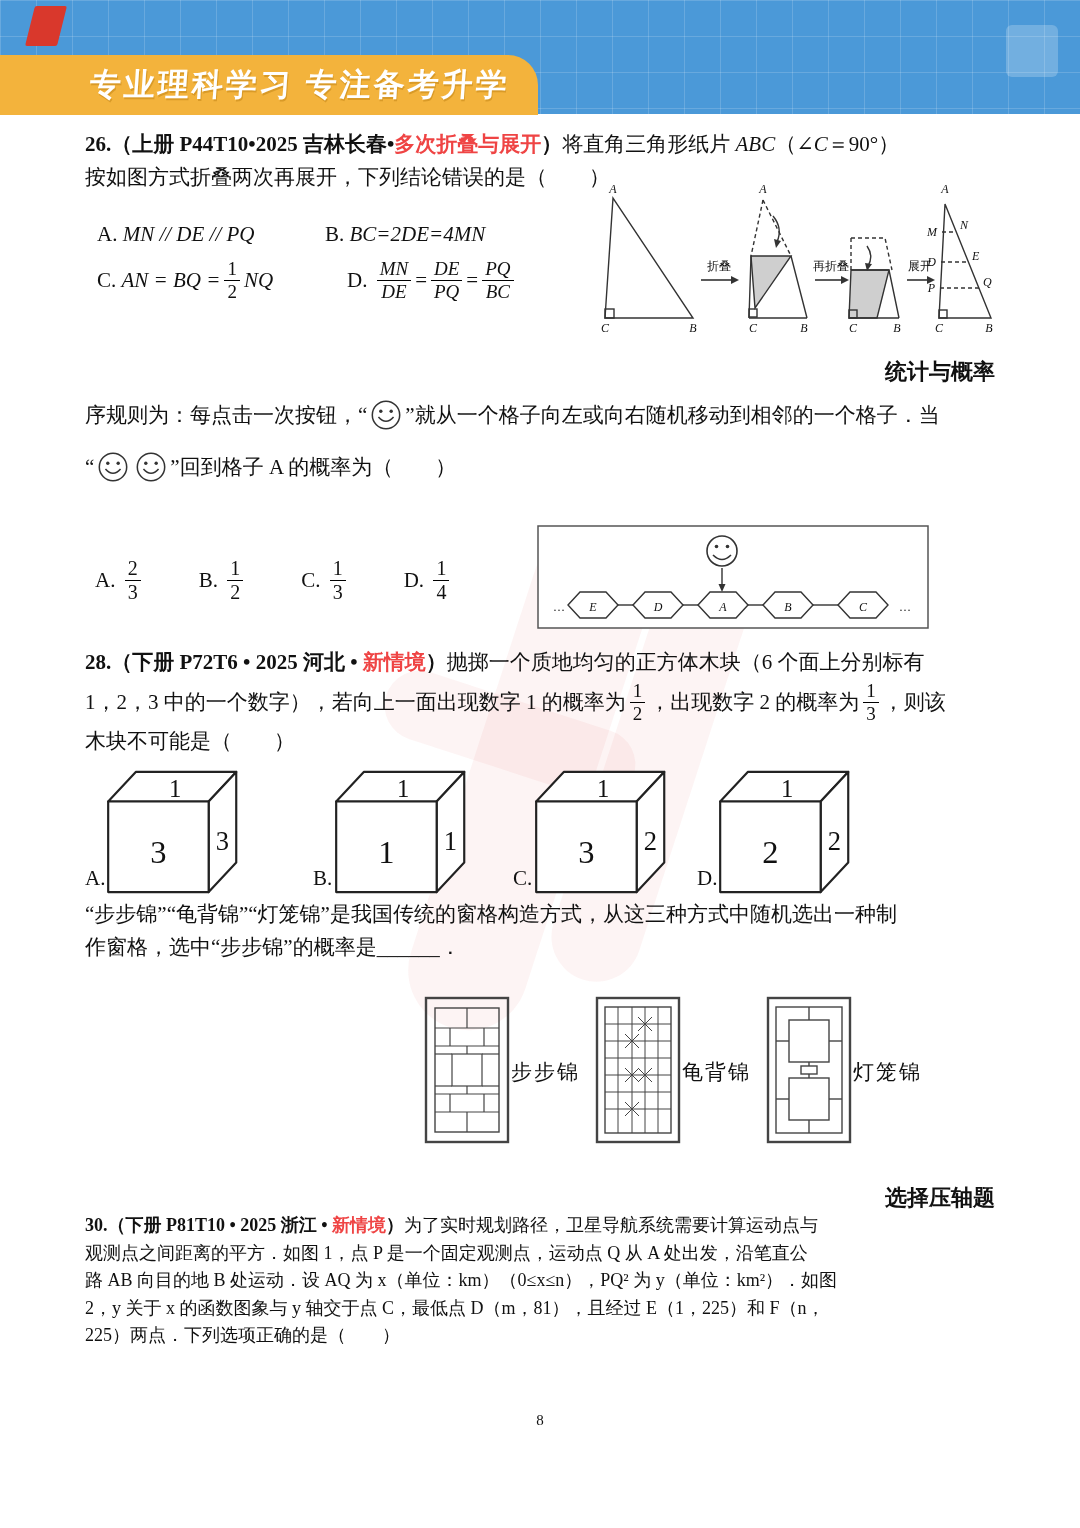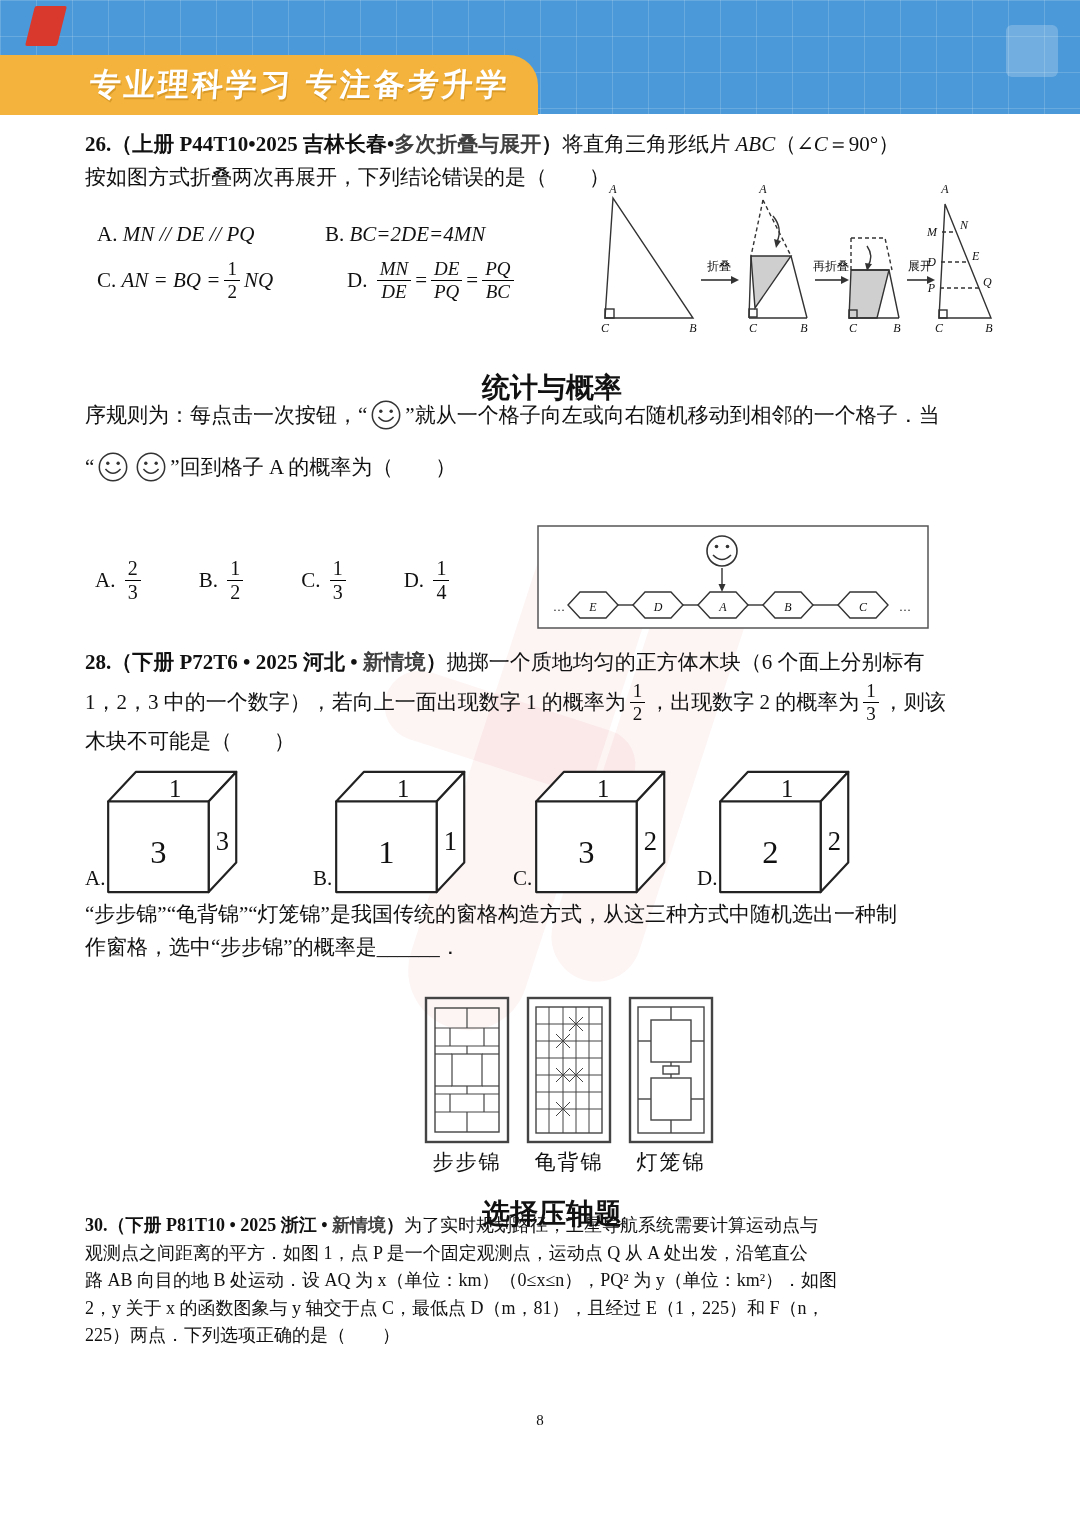--- a/index.html
+++ b/index.html
@@ -18,23 +18,23 @@
   .banner span{font-family:"Liberation Sans","DejaVu Sans",sans-serif;font-weight:900;font-size:31px;
           color:#fff;letter-spacing:3px;transform:skewX(-4deg);
           text-shadow:1px 2px 0 rgba(170,110,0,.35);}
   
   .wm{position:absolute;background:rgba(225,60,55,.055);border-radius:60px;}
   
   .q{position:absolute;left:85px;width:910px;}
   .ln{margin:0;font-size:21px;line-height:33px;white-space:nowrap;}
   .ln30{margin:0;font-size:18px;line-height:27.6px;white-space:nowrap;}
   .bold{font-weight:bold;}
-  .red{color:#404040;}
+  .red{color:#ef4444;}
   .it{font-style:italic;}
-  .sec-head{position:absolute;left:85px;width:910px;text-align:center;font-weight:bold;font-size:28px;margin:12px;}
+  .sec-head{position:absolute;left:85px;width:910px;text-align:right;font-weight:bold;font-size:22px;margin:0;}
   .row{display:flex;align-items:center;white-space:nowrap;}
   .row.h52{height:52px;}
   .row.h48{height:46px;}
   .frac{display:inline-flex;flex-direction:column;align-items:center;vertical-align:middle;
         margin:0 4px;line-height:1.15;font-size:19px;}
   .frac .fnum{border-bottom:1.4px solid #000;padding:0 3px;}
   .frac .fden{padding:0 3px;}
   .smiley{vertical-align:middle;margin:0 2px;}
   
   .optrow1{position:absolute;left:12px;top:94px;font-size:21px;white-space:nowrap;}
@@ -50,21 +50,21 @@
   .q27opts .frac{font-size:20px;}
   .progfig{position:absolute;left:452px;top:136px;}
   
   .cubes{position:absolute;left:0;top:120px;width:910px;height:132px;}
   .cube{position:absolute;top:0;width:200px;height:132px;}
   .cube .clabel{position:absolute;left:0;top:100px;font-size:21px;}
   .cube svg{position:absolute;left:16px;top:0;}
   .cubetext{fill:#111;font-family:"Liberation Serif",serif;}
   
   .windows{position:absolute;left:338px;top:98px;display:flex;gap:14px;}
-  .winpanel{display:flex;flex-direction:column;align-items:center;}
+  .winpanel{display:flex;flex-direction:row;align-items:center;}
   .winpanel .wlabel{font-size:21px;margin-top:4px;letter-spacing:2px;}
   
   .pageno{position:absolute;left:0;top:1412px;width:1080px;text-align:center;font-size:15px;}
 </style>
 </head>
 <body>
 
 <div class="page">
 
   <div class="hdr">

